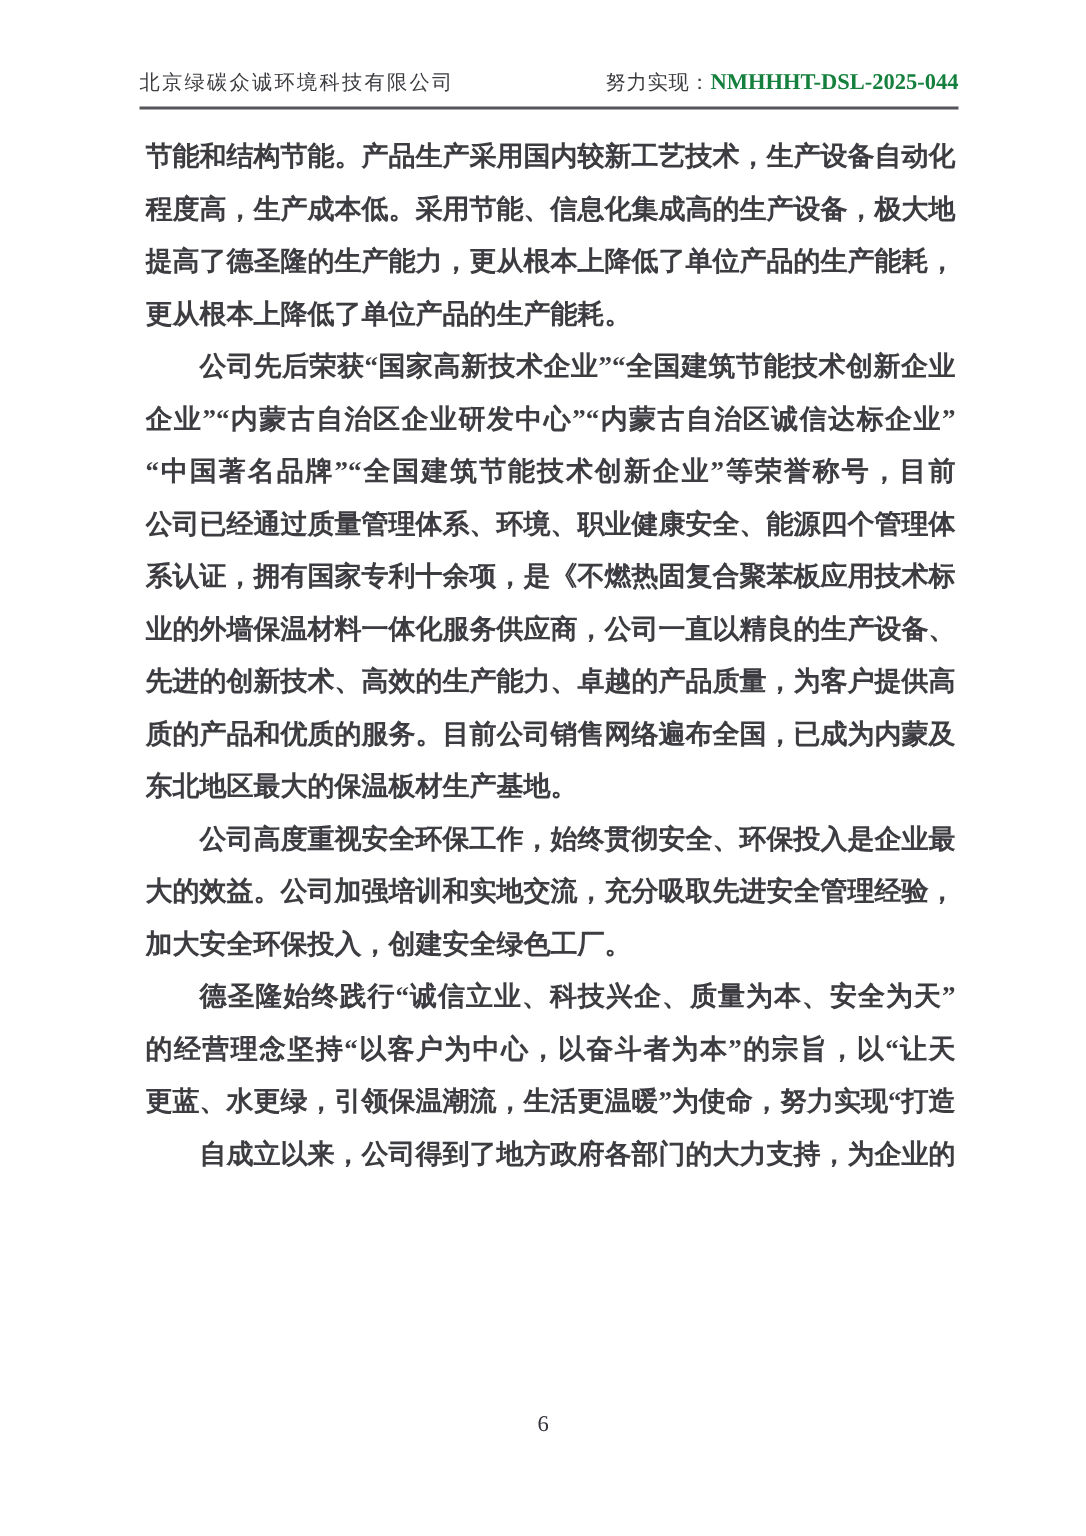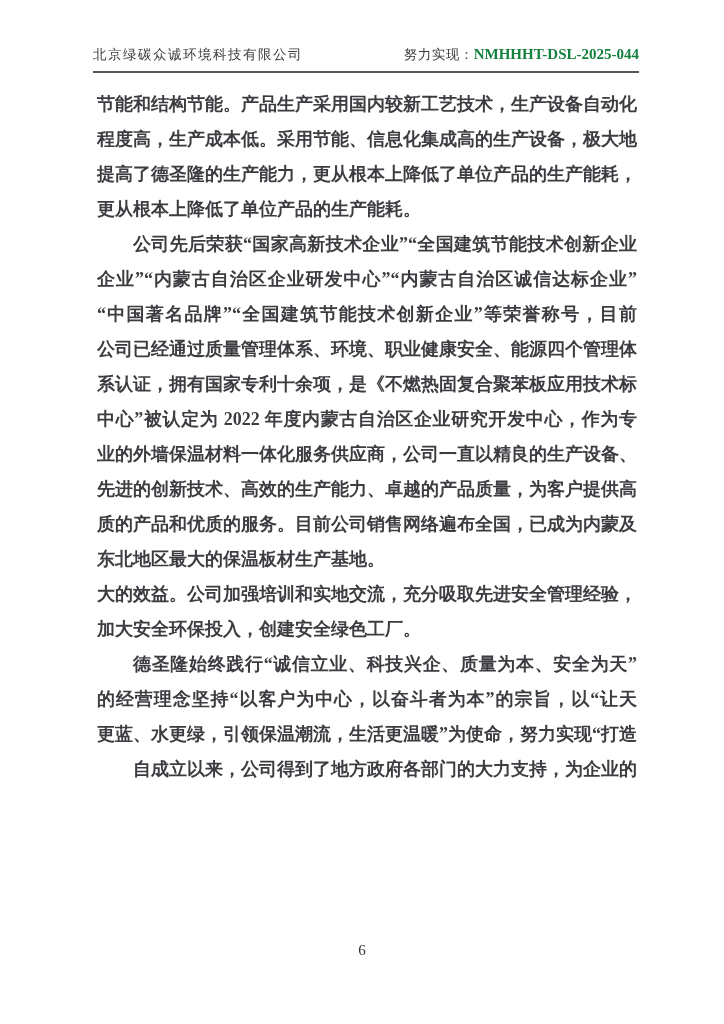--- a/index.html
+++ b/index.html
@@ -100,25 +100,25 @@
 
   <div class="line">节能和结构节能。产品生产采用国内较新工艺技术，生产设备自动化</div>
       <div class="line">程度高，生产成本低。采用节能、信息化集成高的生产设备，极大地</div>
       <div class="line">提高了德圣隆的生产能力，更从根本上降低了单位产品的生产能耗，</div>
       <div class="line no-fill">更从根本上降低了单位产品的生产能耗。</div>
       <div class="line indent">公司先后荣获“国家高新技术企业”“全国建筑节能技术创新企业</div>
       <div class="line">企业”“内蒙古自治区企业研发中心”“内蒙古自治区诚信达标企业”</div>
       <div class="line">“中国著名品牌”“全国建筑节能技术创新企业”等荣誉称号，目前</div>
       <div class="line">公司已经通过质量管理体系、环境、职业健康安全、能源四个管理体</div>
       <div class="line">系认证，拥有国家专利十余项，是《不燃热固复合聚苯板应用技术标</div>
-      <div class="line">中心”被认定为 2022 年度内蒙古自治区企业研究开发中心，作为专</div>
       <div class="line">业的外墙保温材料一体化服务供应商，公司一直以精良的生产设备、</div>
       <div class="line">先进的创新技术、高效的生产能力、卓越的产品质量，为客户提供高</div>
       <div class="line">质的产品和优质的服务。目前公司销售网络遍布全国，已成为内蒙及</div>
       <div class="line no-fill">东北地区最大的保温板材生产基地。</div>
+      <div class="line indent">公司高度重视安全环保工作，始终贯彻安全、环保投入是企业最</div>
       <div class="line">大的效益。公司加强培训和实地交流，充分吸取先进安全管理经验，</div>
       <div class="line no-fill">加大安全环保投入，创建安全绿色工厂。</div>
       <div class="line indent">德圣隆始终践行“诚信立业、科技兴企、质量为本、安全为天”</div>
       <div class="line">的经营理念坚持“以客户为中心，以奋斗者为本”的宗旨，以“让天</div>
       <div class="line">更蓝、水更绿，引领保温潮流，生活更温暖”为使命，努力实现“打造</div>
       <div class="line indent">自成立以来，公司得到了地方政府各部门的大力支持，为企业的</div>
     </main>
 
   <footer class="page-footer">
     <span class="page-number">6</span>

